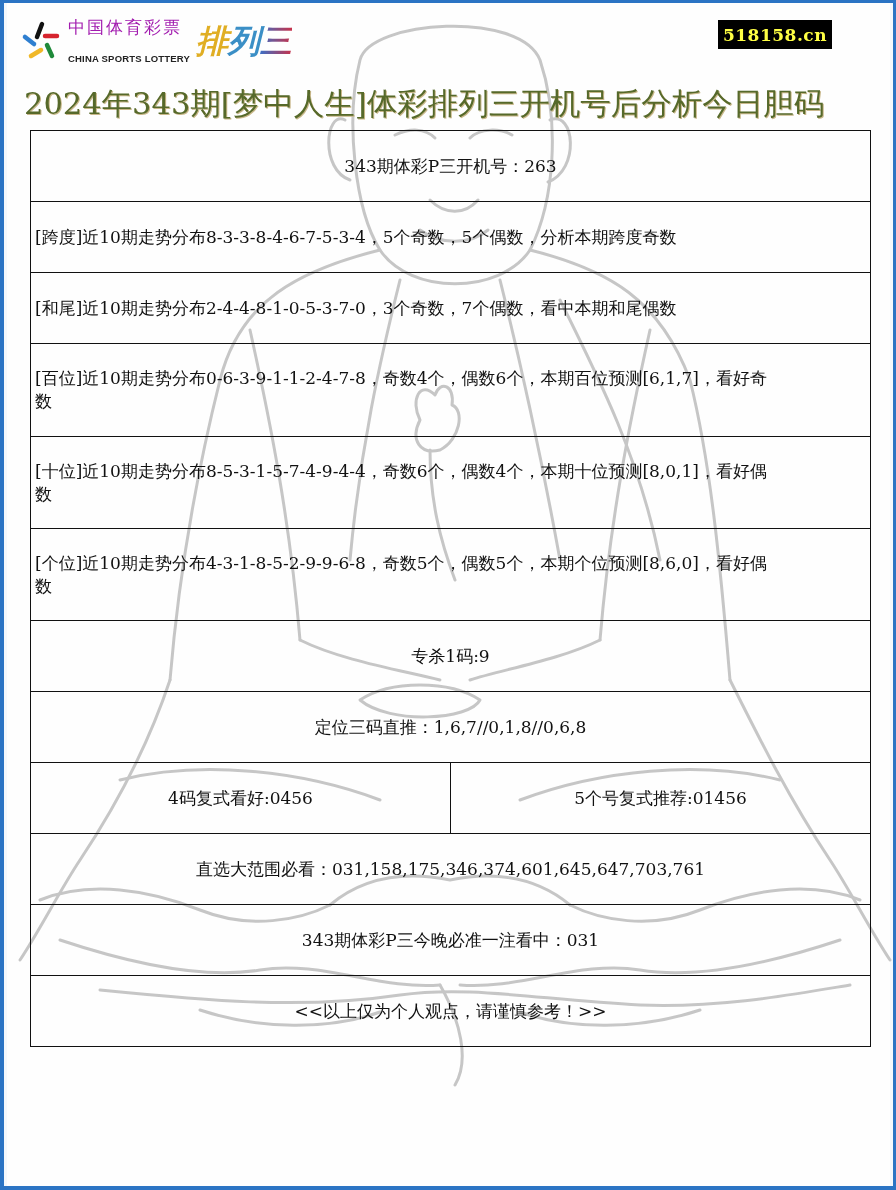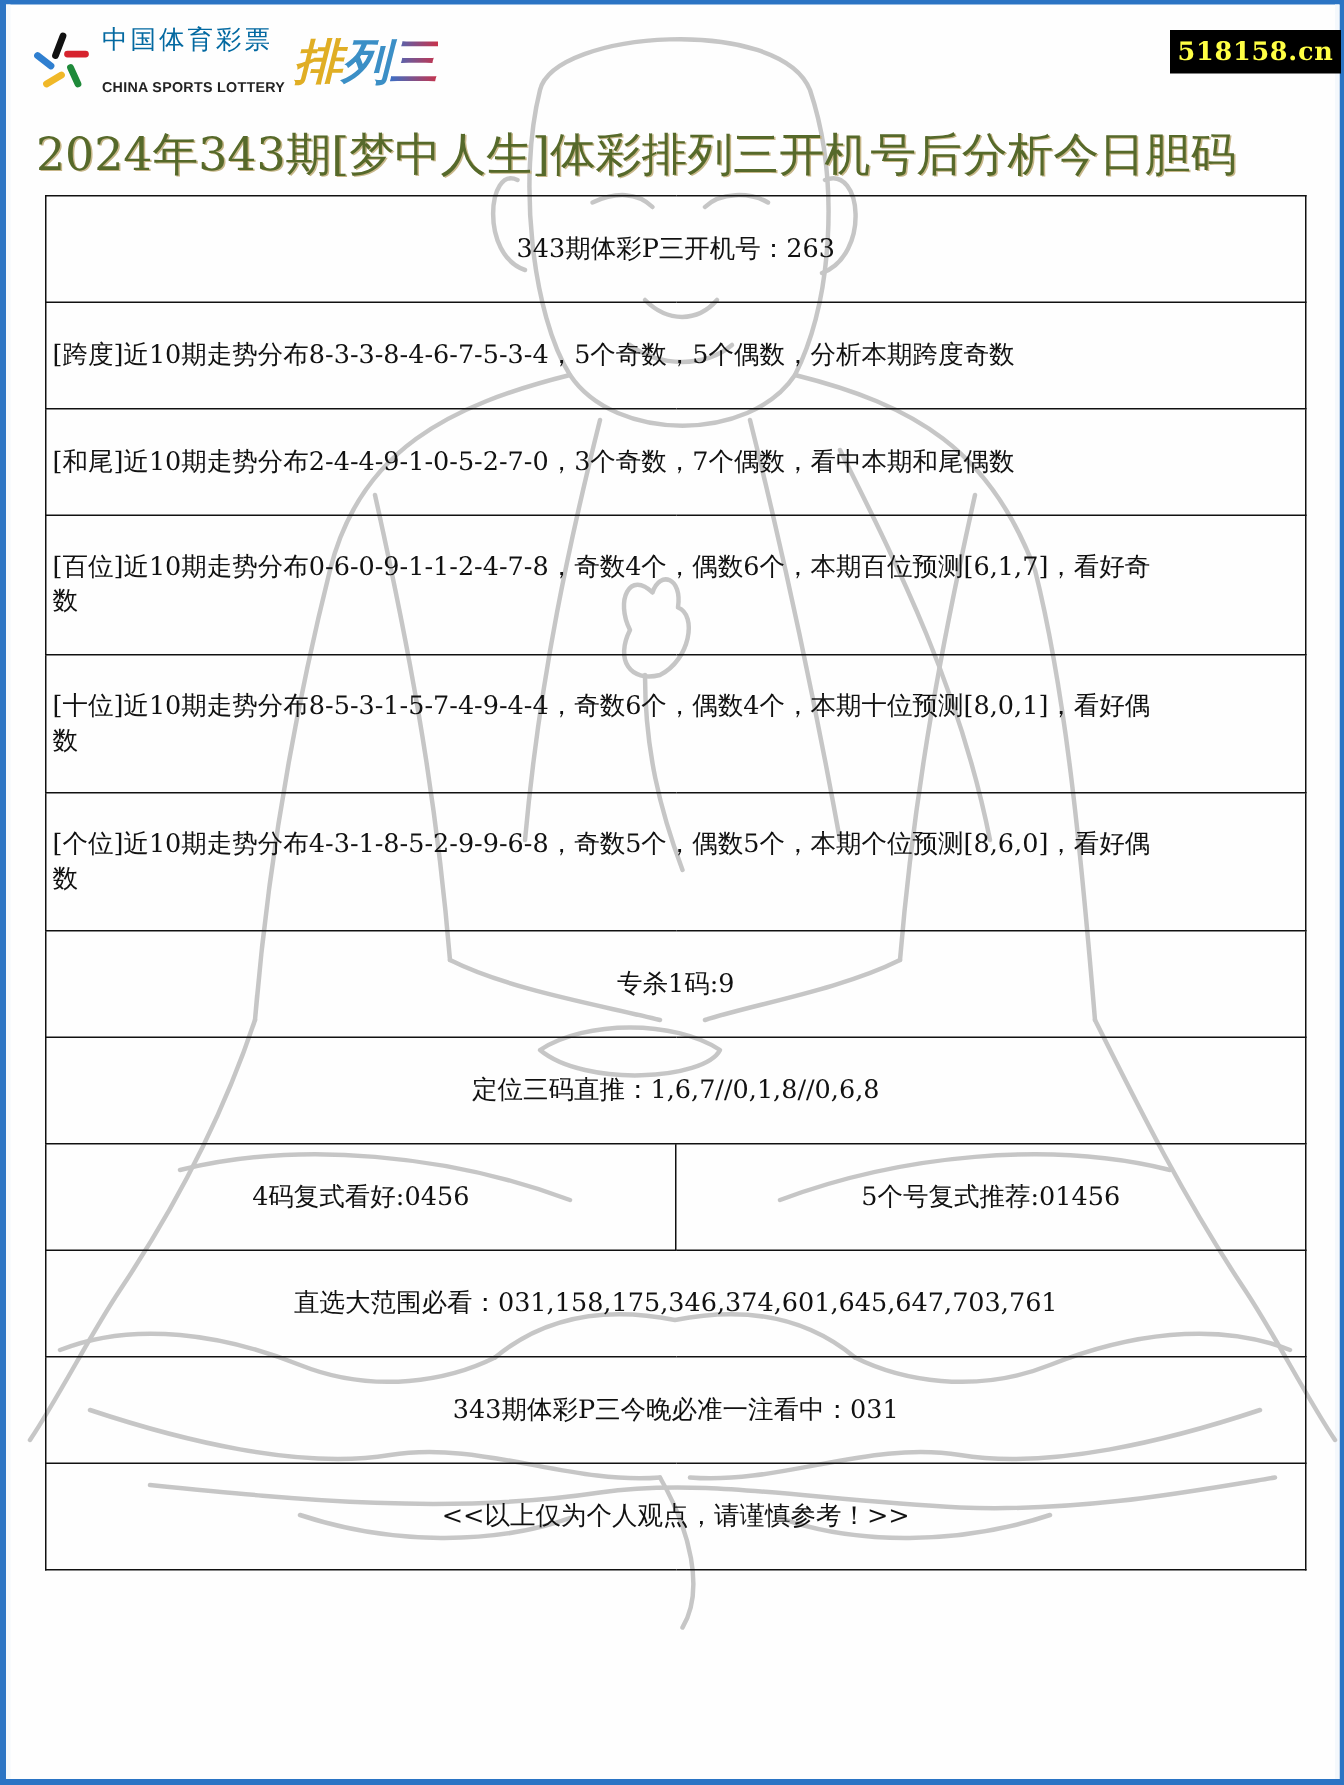--- a/index.html
+++ b/index.html
@@ -21,26 +21,26 @@
   .inner-edge {
     position: absolute; left: 4px; top: 3px; right: 3px; bottom: 4px;
     border-left: 3px solid #f4f8fc;
     border-right: 3px solid #f4f8fc;
     pointer-events: none;
   }
   .watermark { position: absolute; left: 0; top: 0; width: 896px; height: 1190px; pointer-events: none; }
   .logo { position: absolute; left: 20px; top: 20px; height: 42px; display: flex; align-items: center; }
   .logo-mark { width: 42px; height: 42px; position: relative; }
   .logo-text { margin-left: 6px; display: flex; flex-direction: column; }
-  .logo-cn { font-family: "DejaVu Sans", "Liberation Sans", sans-serif; font-size: 17px; color: #0369a1; letter-spacing: 2px; line-height: 20px; }
+  .logo-cn { font-family: "DejaVu Sans", "Liberation Sans", sans-serif; font-size: 17px; color: #a21caf; letter-spacing: 2px; line-height: 20px; }
   .logo-en { font-family: "Liberation Sans", sans-serif; font-size: 9.5px; font-weight: bold; color: #222; line-height: 12px; letter-spacing: 0.2px; margin-top: 16px; }
   .logo-game { margin-left: 6px; font-family: "DejaVu Sans", sans-serif; font-weight: bold; font-style: italic; font-size: 32px; line-height: 40px; display: flex; }
   .logo-game span { display: inline-block; }
   .domain-badge {
-    position: absolute; left: 780px; top: 20px; width: 114px; height: 29px;
+    position: absolute; left: 718px; top: 20px; width: 114px; height: 29px;
     background: #000; color: #ffff44;
     font-family: "DejaVu Serif", serif; font-size: 17px; font-weight: bold;
     display: flex; align-items: center; justify-content: center; letter-spacing: 0.5px;
   }
   .page-title {
     position: absolute; left: 24px; top: 82px; width: 860px;
     font-family: "DejaVu Serif", "Liberation Serif", serif;
     font-size: 30.5px; color: #56692a; line-height: 44px; white-space: nowrap;
     text-shadow: 1px 1px 0 #c8b78a;
   }
@@ -142,24 +142,24 @@
       <col style="width:50%">
     </colgroup>
   <tbody>
       <tr class="h72">
     <td class="c" colspan="2">343期体彩P三开机号：263</td>
   </tr>
   <tr class="h72">
     <td class="l" colspan="2">[跨度]近10期走势分布8-3-3-8-4-6-7-5-3-4，5个奇数，5个偶数，分析本期跨度奇数</td>
   </tr>
   <tr class="h72">
-    <td class="l" colspan="2">[和尾]近10期走势分布2-4-4-9-1-0-5-2-7-0，3个奇数，7个偶数，看中本期和尾偶数</td>
+    <td class="l" colspan="2">[和尾]近10期走势分布2-4-4-8-1-0-5-3-7-0，3个奇数，7个偶数，看中本期和尾偶数</td>
   </tr>
   <tr class="h94">
-    <td class="l" colspan="2" style="padding-right:90px;">[百位]近10期走势分布0-6-0-9-1-1-2-4-7-8，奇数4个，偶数6个，本期百位预测[6,1,7]，看好奇数</td>
+    <td class="l" colspan="2" style="padding-right:90px;">[百位]近10期走势分布0-6-3-9-1-1-2-4-7-8，奇数4个，偶数6个，本期百位预测[6,1,7]，看好奇数</td>
   </tr>
   <tr class="h93">
     <td class="l" colspan="2" style="padding-right:90px;">[十位]近10期走势分布8-5-3-1-5-7-4-9-4-4，奇数6个，偶数4个，本期十位预测[8,0,1]，看好偶数</td>
   </tr>
   <tr class="h93">
     <td class="l" colspan="2" style="padding-right:90px;">[个位]近10期走势分布4-3-1-8-5-2-9-9-6-8，奇数5个，偶数5个，本期个位预测[8,6,0]，看好偶数</td>
   </tr>
   <tr class="h72">
     <td class="c" colspan="2">专杀1码:9</td>
   </tr>

